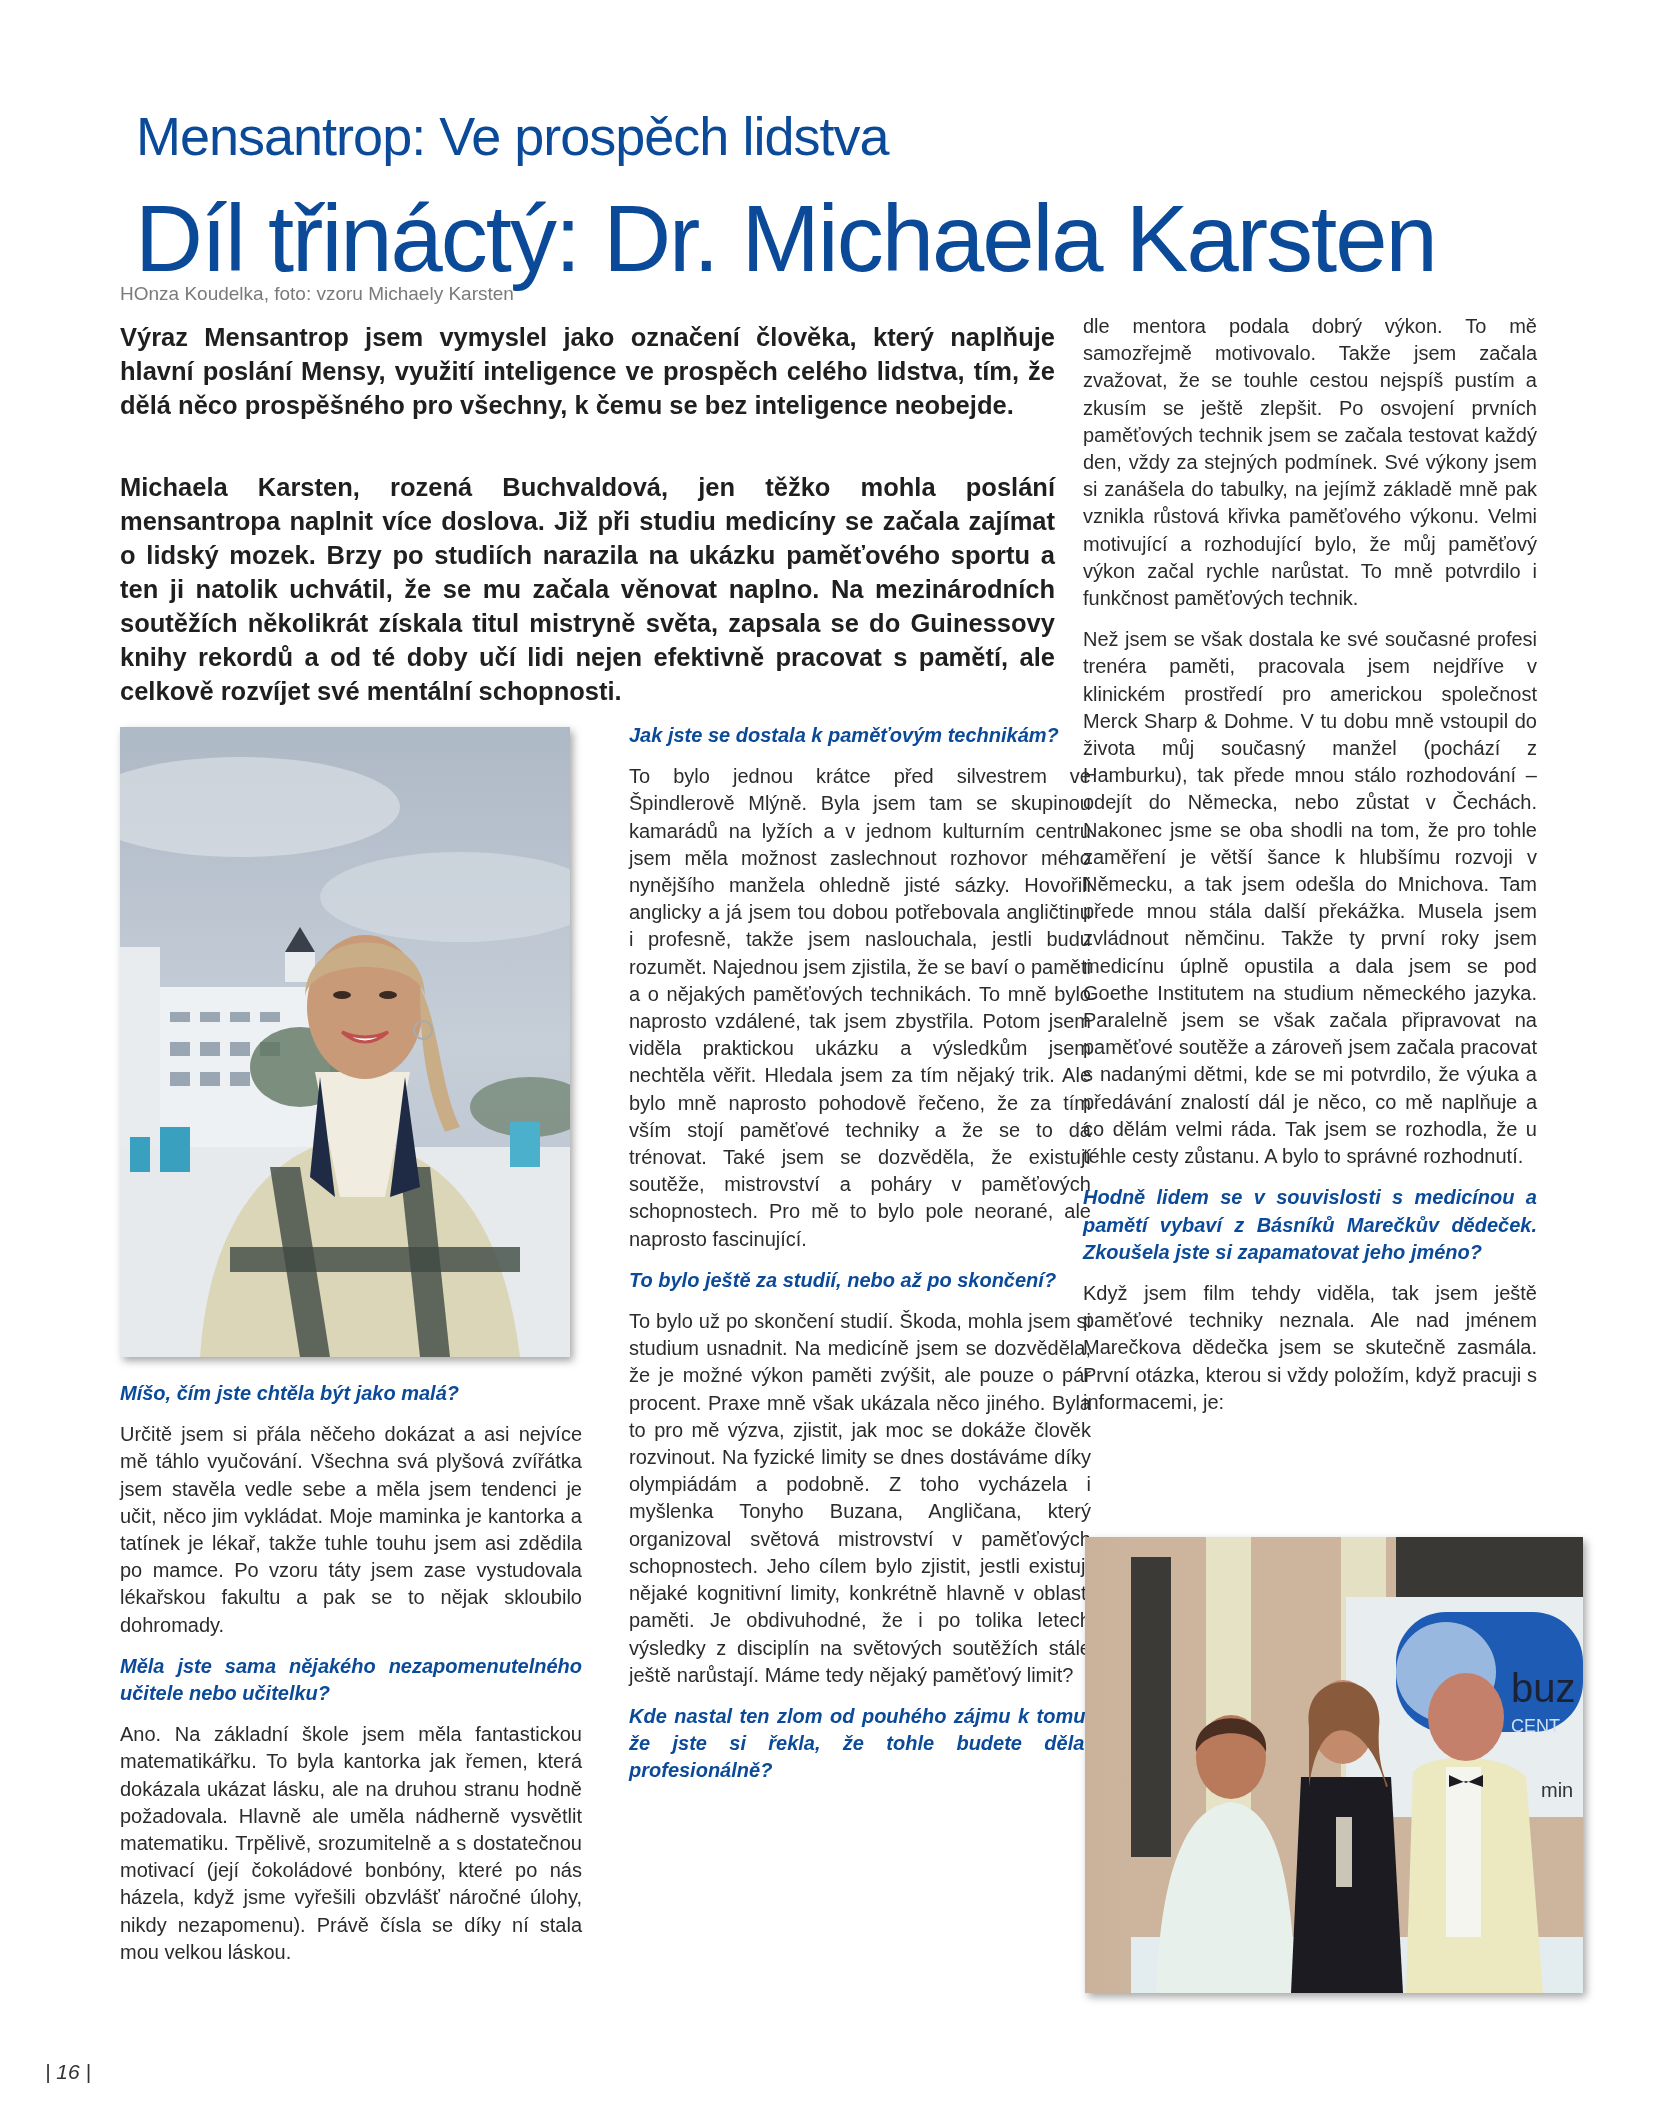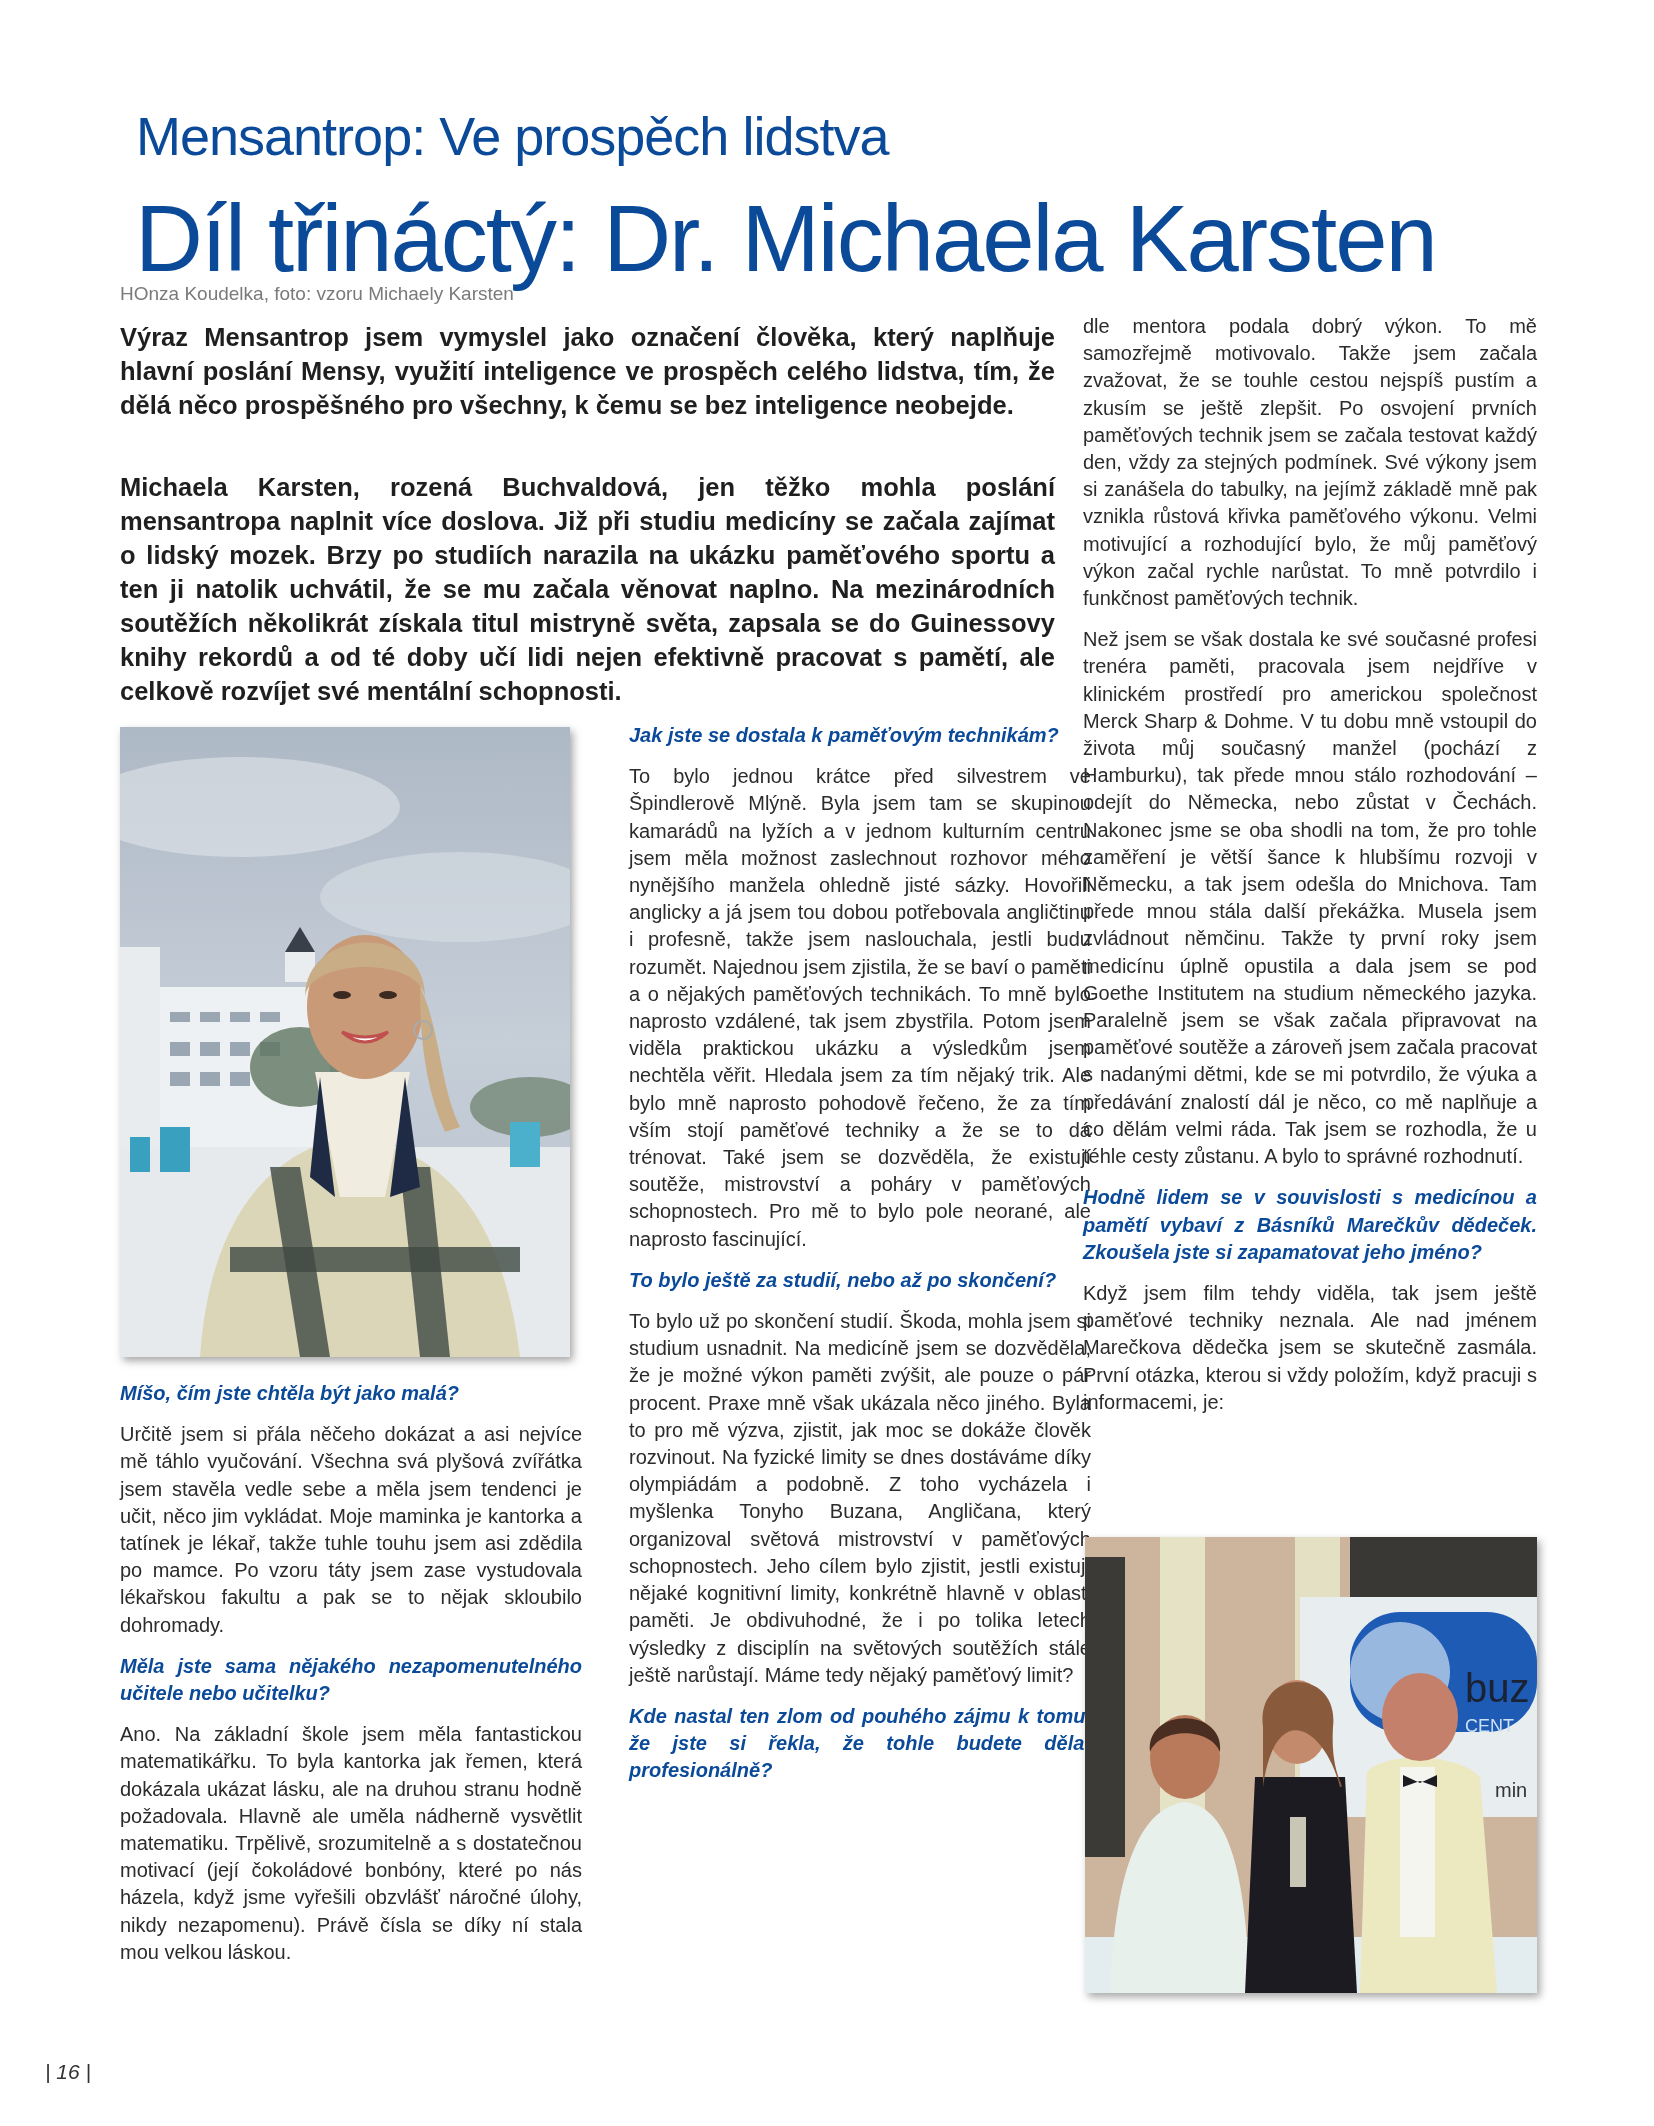--- a/index.html
+++ b/index.html
@@ -12,21 +12,21 @@
   .lead1 { top:320px; }
   .lead2 { top:470px; }
   .col { position:absolute; font-size:20px; line-height:27.2px; text-align:justify; color:#2b2b2b; }
   .col p { margin:0 0 14px 0; }
   .col h3 { margin:0 0 14px 0; font-size:20px; line-height:27.2px; font-style:italic; font-weight:bold; color:#0b4a99; text-align:justify; }
   .col1 { left:120px; top:1380px; width:462px; }
   .col2 { left:601px; top:722px; width:462px;margin-left:28px; }
   .col3 { left:1083px; top:313px; width:454px; }
   .photo { position:absolute; box-shadow:3px 4px 8px rgba(0,0,0,0.35); overflow:hidden; }
   .photo1 { left:120px; top:727px; width:450px; height:630px; background:linear-gradient(180deg,#b9c3cf 0%,#cbd3dc 30%,#aeb8c4 55%,#e6ecef 70%,#d9e1e3 100%); }
-  .photo2 { left:1085px; top:1537px; width:452px; height:456px; background:linear-gradient(90deg,#c9b19a 0%,#d8c3ad 45%,#dfe6ea 60%,#e9eef0 100%); }
+  .photo2 { left:1085px; top:1537px; width:452px; height:456px; background:linear-gradient(90deg,#c9b19a 0%,#d8c3ad 45%,#dfe6ea 60%,#e9eef0 100%);padding-left:46px; }
   .pagenum { left:45px; top:2060px; font-size:21px; color:#333; white-space:nowrap;font-style:italic; }
 </style>
 </head>
 <body>
 
 <div class="abs kicker">Mensantrop: Ve prospěch lidstva</div>
 <h1 class="abs title" style="margin:15px;text-align:right;">Díl třináctý: Dr. Michaela Karsten</h1>
 <div class="abs byline">HOnza Koudelka, foto: vzoru Michaely Karsten</div>
 
 <p class="abs lead lead1">Výraz Mensantrop jsem vymyslel jako označení člověka, který naplňuje hlavní poslání Mensy, využití inteligence ve prospěch celého lidstva, tím, že dělá něco prospěšného pro všechny, k čemu se bez inteligence neobejde.</p>

